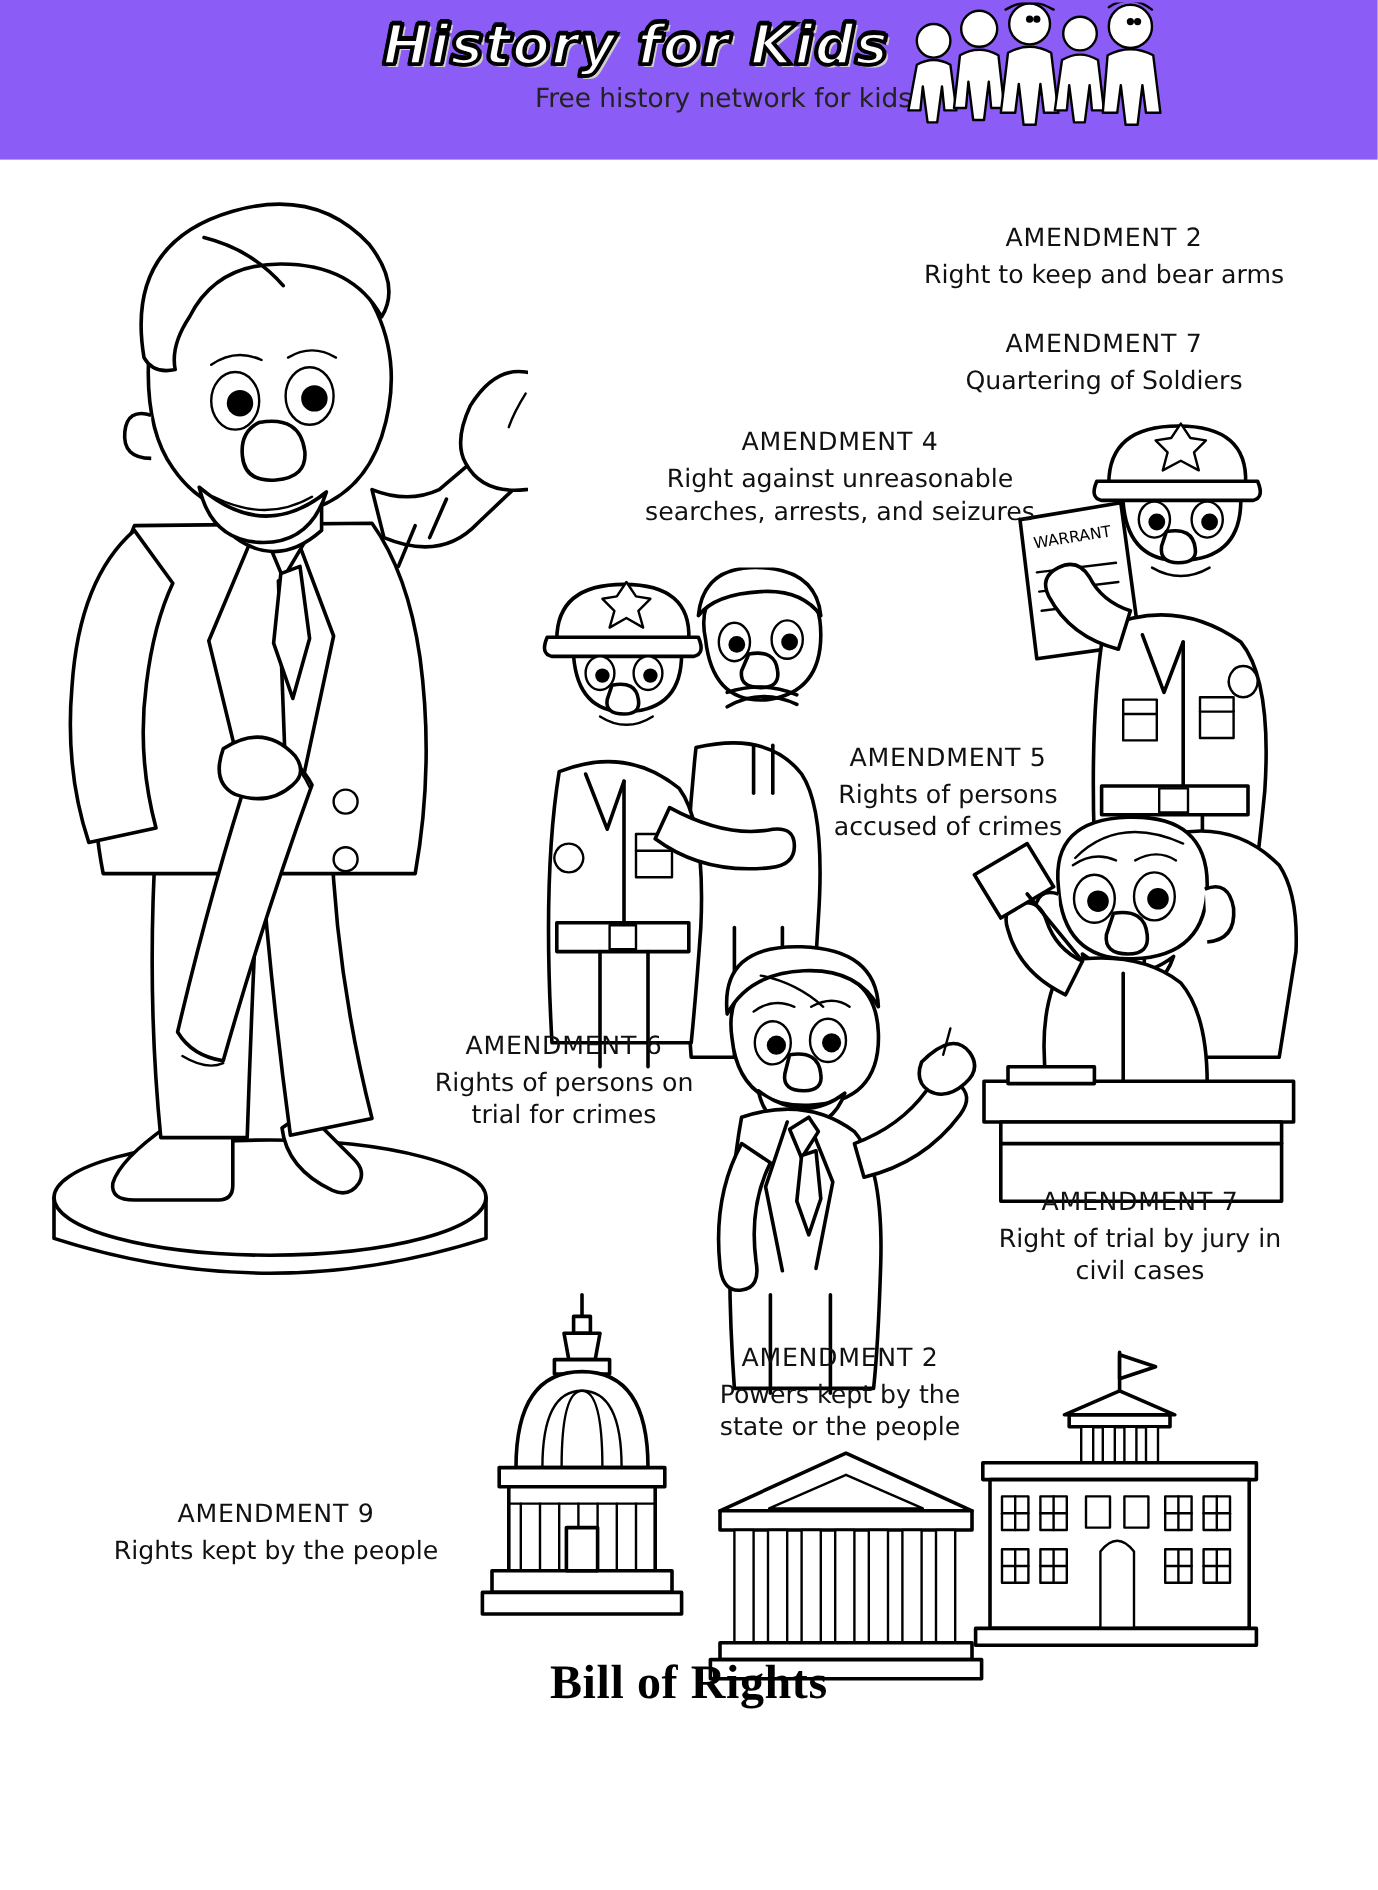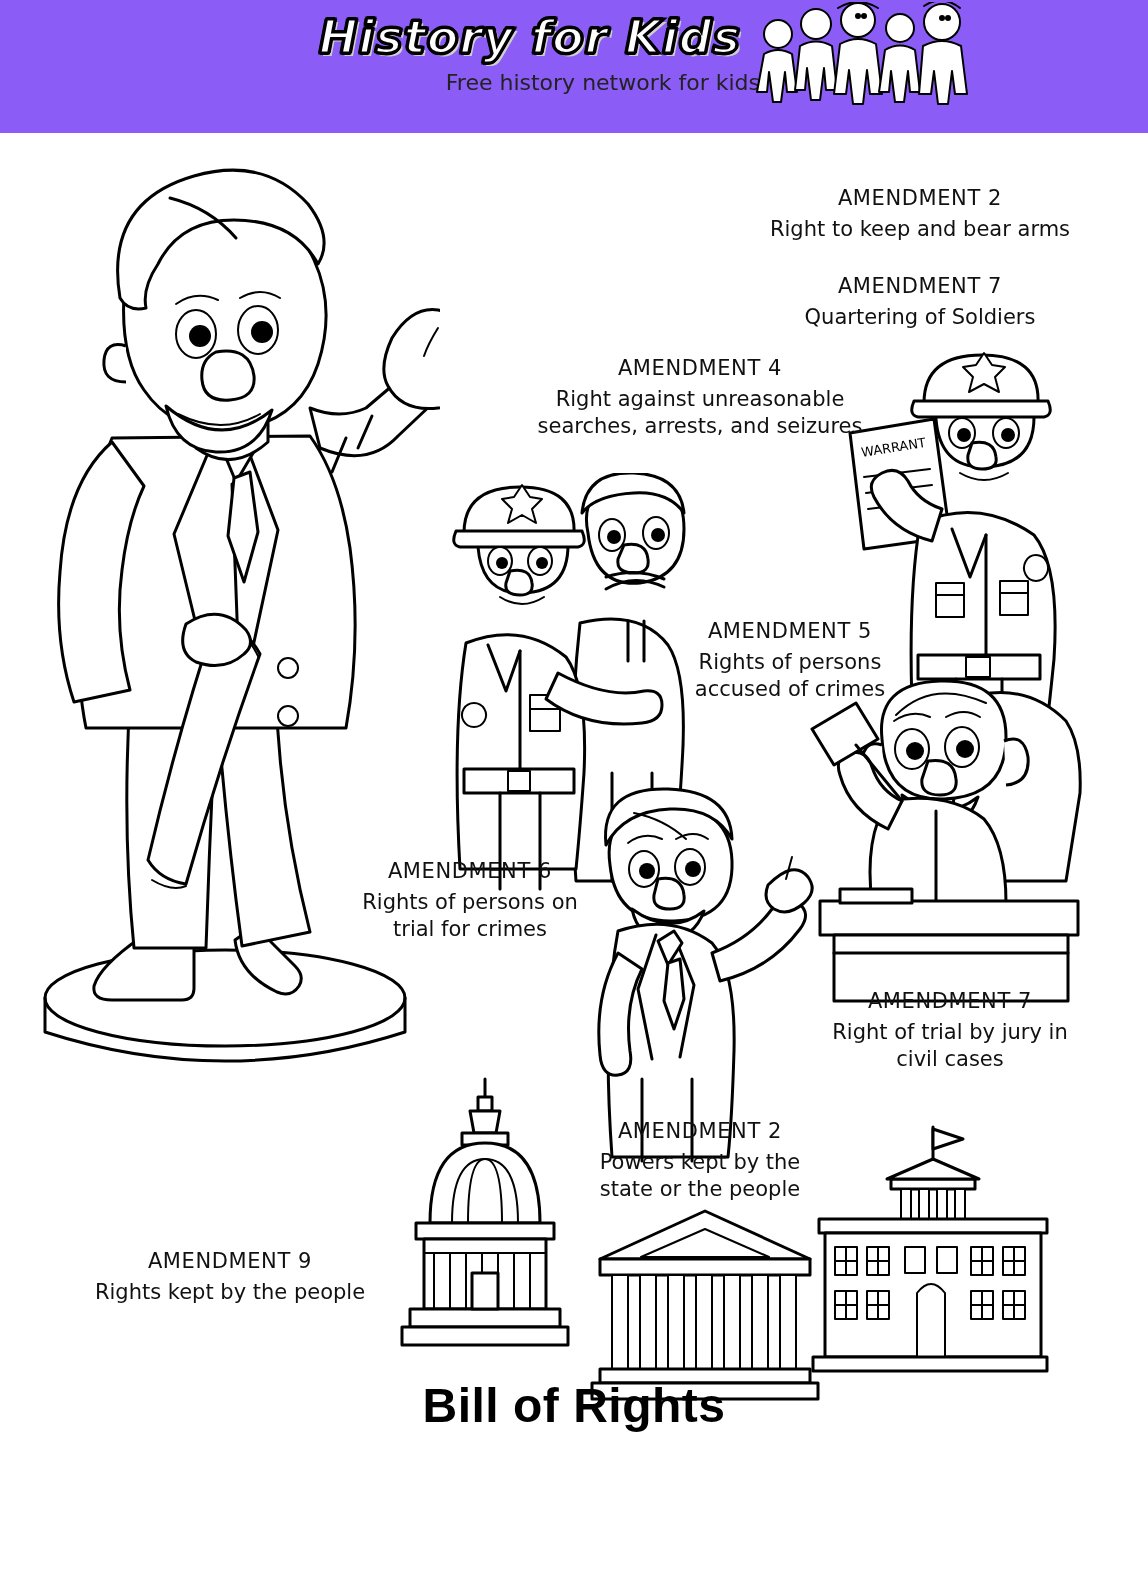--- a/index.html
+++ b/index.html
@@ -107,23 +107,23 @@
   #amd8 { left: 115px; top: 1000px; width: 230px; }
   #amd9 { left: 80px;  top: 1115px; width: 300px; }
   #amd10{ left: 570px; top: 985px; width: 260px; }
 
   .footer-title {
     position: absolute;
     left: 0;
     top: 1245px;
     width: 1148px;
     text-align: center;
-    font-size: 48px;
+    font-size: 40px;
     font-weight: bold;
-    font-family: Liberation Sans, sans-serif;
+    font-family: Liberation Serif, serif;
     letter-spacing: 0.5px;
   }
   .footer-text {
     position: absolute;
     left: 70px;
     top: 1305px;
     width: 1010px;
     text-align: center;
     font-size: 30px;
     line-height: 1.35;

